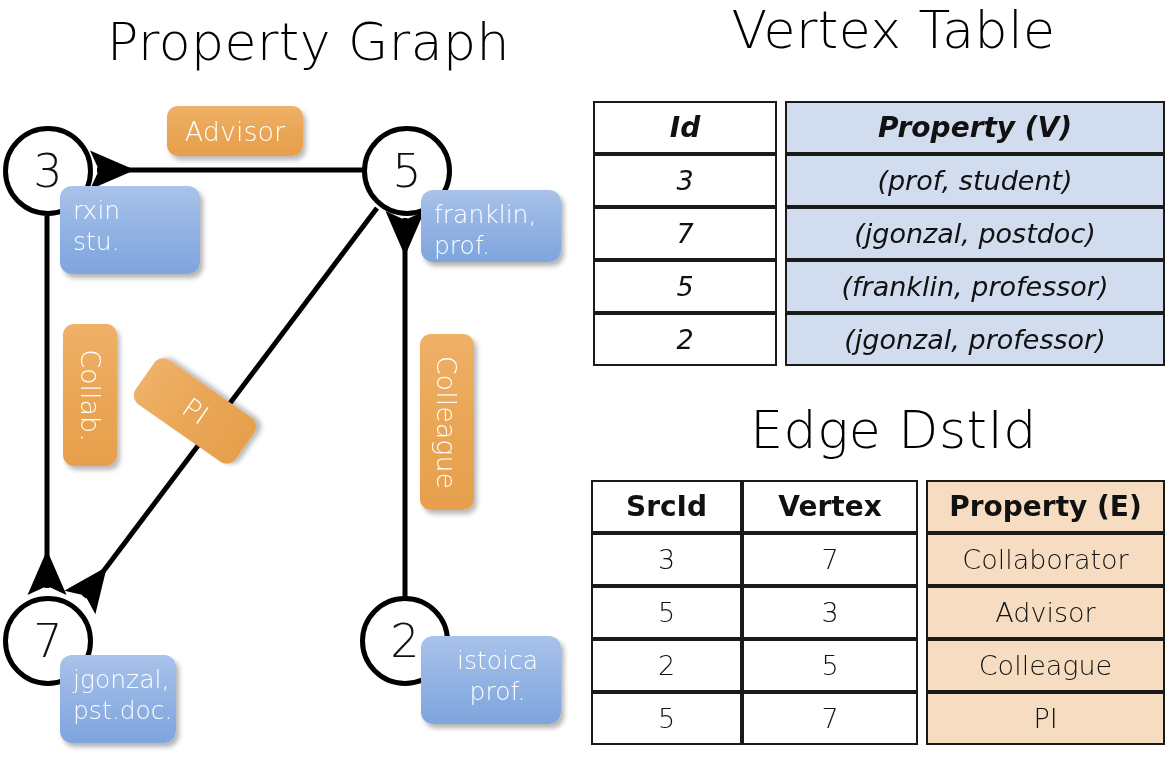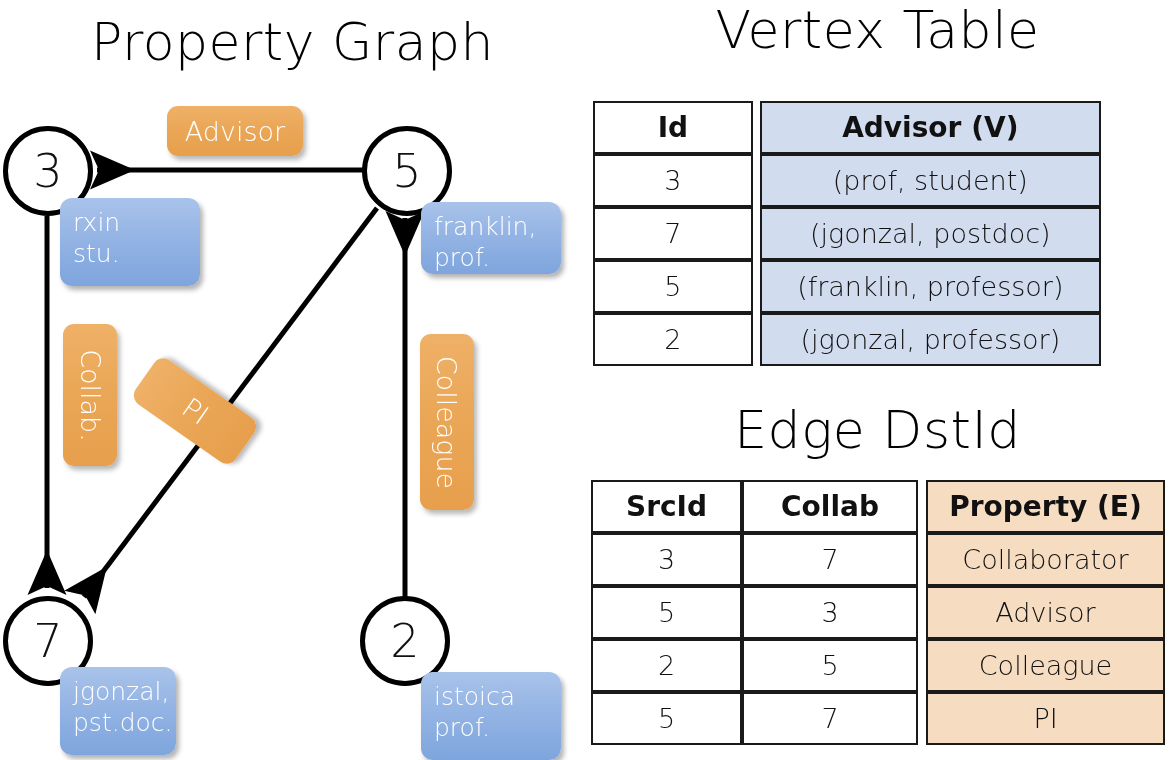--- a/index.html
+++ b/index.html
@@ -13,20 +13,21 @@
   .root{position:absolute;left:0;top:0;width:1170px;height:760px;}
 
   
   .title{
     position:absolute;
     font-family:"DejaVu Sans","Liberation Sans",sans-serif;
     font-weight:300;
     color:#000;
     white-space:nowrap;
     letter-spacing:.5px;
+    padding-left:16px;
   }
   #graph-title{left:0;top:12px;width:585px;text-align:center;font-size:52px;}
   #vertex-title{left:585px;top:0;width:585px;text-align:center;font-size:52px;}
   #edge-title{left:585px;top:400px;width:585px;text-align:center;font-size:52px;}
 
   
   #graph-panel{position:absolute;left:0;top:0;width:585px;height:760px;}
   #graph-edges{position:absolute;left:0;top:0;width:585px;height:760px;}
 
   .vertex{
@@ -53,21 +54,20 @@
     background:linear-gradient(180deg,#a9c3ea 0%,#94b4e4 45%,#7ea5dd 100%);
     box-shadow:3px 4px 5px rgba(0,0,0,.30);
     color:#ffffff;
     font-family:"DejaVu Sans","Liberation Sans",sans-serif;
     font-weight:300;
     font-size:25px;
     line-height:31px;
     padding:9px 0 0 13px;
     box-sizing:border-box;
     white-space:pre-line;
-    margin-top:12px;
   }
 
   .edge-box{
     position:absolute;
     border-radius:11px;
     background:linear-gradient(180deg,#efb168 0%,#eaa757 45%,#e79f4c 100%);
     box-shadow:3px 4px 5px rgba(0,0,0,.28);
     color:#ffffff;
     font-family:"DejaVu Sans","Liberation Sans",sans-serif;
     font-weight:300;
@@ -152,51 +152,51 @@
     <div class="vertex" style="left:360px;top:596px;">
       <div class="vertex-label">2</div>
     </div>
 
     <div class="prop-box" style="left:60px;top:186px;width:140px;height:88px;">rxin
 stu.</div>
     <div class="prop-box" style="left:421px;top:190px;width:140px;height:72px;">franklin,
 prof.</div>
     <div class="prop-box" style="left:60px;top:655px;width:116px;height:88px;">jgonzal,
 pst.doc.</div>
-    <div class="prop-box" style="left:421px;top:660px;width:140px;height:88px;">istoica
+    <div class="prop-box" style="left:421px;top:636px;width:140px;height:88px;text-align:center;">istoica
 prof.</div>
 
     <div class="edge-box" style="left:167px;top:106px;width:136px;height:50px;">
       <span>Advisor</span>
     </div>
 
     <div class="edge-box vert" style="left:63px;top:324px;width:54px;height:142px;">
       <span>Collab.</span>
     </div>
 
     <div class="edge-box rot" style="left:168px;top:350px;width:54px;height:122px;">
       <span>PI</span>
     </div>
 
     <div class="edge-box vert" style="left:420px;top:334px;width:54px;height:176px;">
       <span>Colleague</span>
     </div>
   </div>
 
-  <table class="tbl" id="vertex-table" style="left:593px;top:101px;width:508px;">
+  <table class="tbl" id="vertex-table" style="left:593px;top:101px;width:572px;font-style:italic;">
     <colgroup>
       <col style="width:184px;">
       <col style="width:8px;">
       <col style="width:380px;">
     </colgroup>
     <thead>
       <tr>
         <th>Id</th>
         <td class="gap-col"></td>
-        <th class="v-prop">Advisor (V)</th>
+        <th class="v-prop">Property (V)</th>
       </tr>
     </thead>
     <tbody>
       <tr>
         <td>3</td>
         <td class="gap-col"></td>
         <td class="v-prop">(prof, student)</td>
       </tr>
       <tr>
         <td>7</td>
@@ -219,21 +219,21 @@
   <table class="tbl" id="edge-table" style="left:591px;top:480px;width:574px;">
     <colgroup>
       <col style="width:151px;">
       <col style="width:176px;">
       <col style="width:8px;">
       <col style="width:239px;">
     </colgroup>
     <thead>
       <tr>
         <th>SrcId</th>
-        <th>Collab</th>
+        <th>Vertex</th>
         <td class="gap-col"></td>
         <th class="e-prop">Property (E)</th>
       </tr>
     </thead>
     <tbody>
       <tr>
         <td>3</td>
         <td>7</td>
         <td class="gap-col"></td>
         <td class="e-prop">Collaborator</td>

